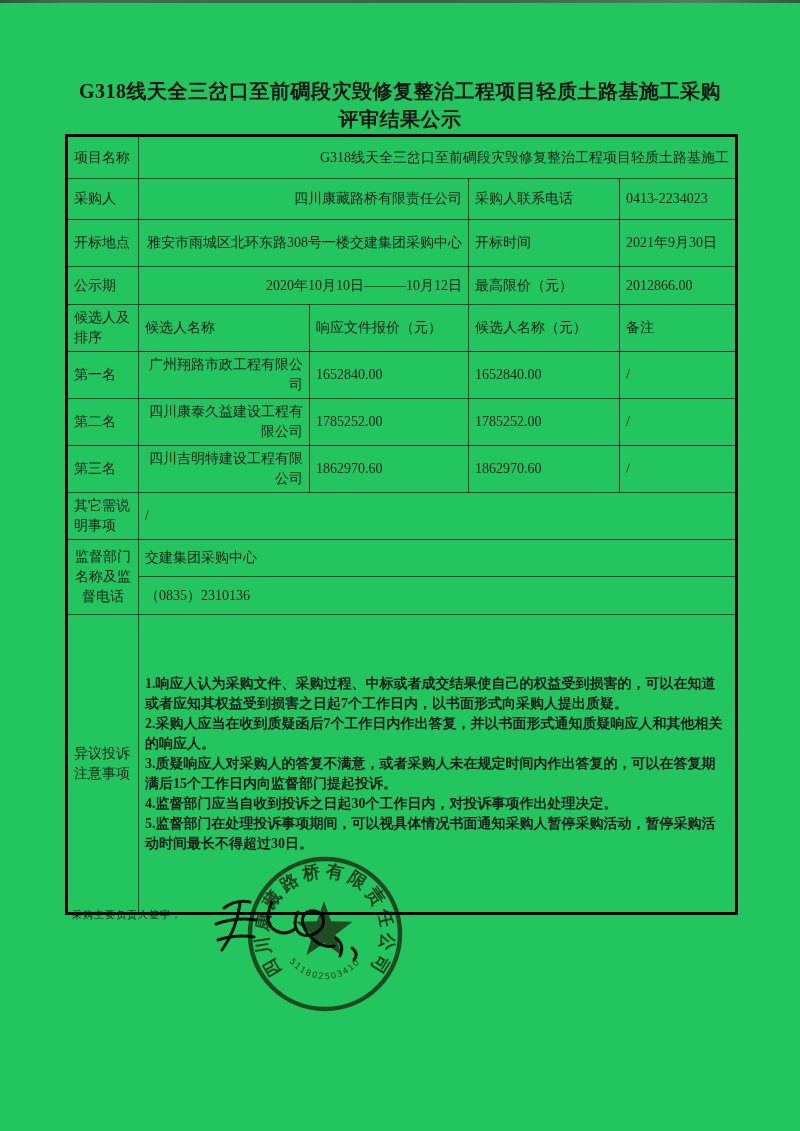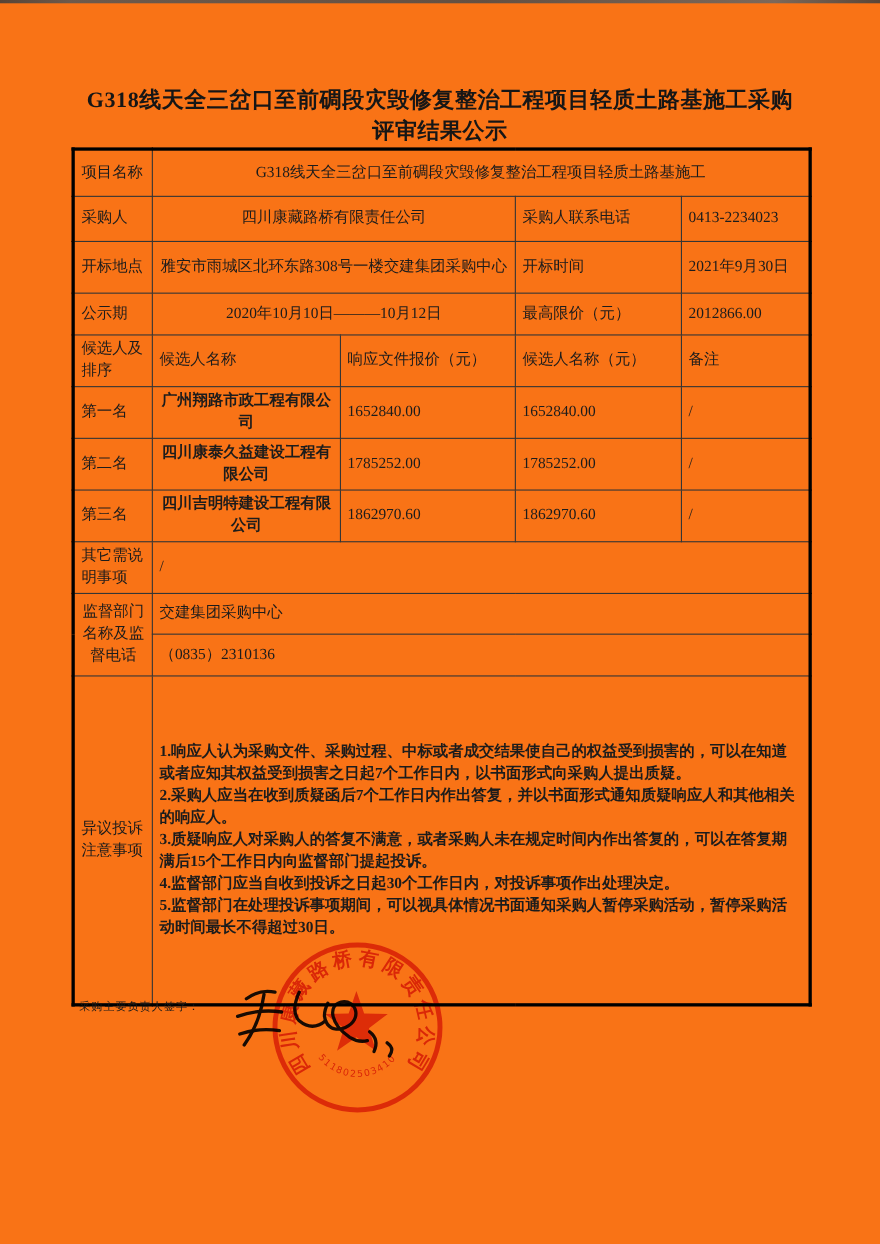--- a/index.html
+++ b/index.html
@@ -2,21 +2,21 @@
 <html><head>
 <meta charset="utf-8">
 <style>
   * { margin: 0; padding: 0; box-sizing: border-box; }
   html,body { background:#e8e8e8; }
   .page {
     position: relative;
     width: 800px;
     height: 1131px;
     margin: 0 auto;
-    background: #f97316;
+    background: #22c55e;
     overflow: hidden;
     font-family: "Liberation Serif", "DejaVu Serif", serif;
     color: #1c1c1c;
   }
   .scan-edge {
     position: absolute; top: 0; left: 0; width: 800px; height: 3px;
     background: linear-gradient(90deg,#3c3c3c 0%,#555 8%,#4a4a4a 55%,#666 88%,#3e3e3e 100%);
     opacity: .85;
   }
   .doc-title {
@@ -31,23 +31,23 @@
   }
   table.main td {
     border: 1px solid #353535;
     font-size: 14px; line-height: 20px;
     padding: 3px 6px;
     vertical-align: middle;
     overflow: hidden;
   }
   td.lbl { padding-left: 4px; padding-right: 2px; text-align: left; }
   td.lbl-c { text-align: center; padding-left: 2px; padding-right: 2px; }
-  td.val { text-align: center; }
+  td.val { text-align: right; }
   td.ctr { text-align: left; }
-  td.name-cell { padding-right: 16px; font-weight: bold; }
+  td.name-cell { padding-right: 16px; }
   td.notice-cell { padding: 8px 8px 8px 8px; font-size: 15px; line-height: 21.5px; text-align: left; }
   .notice-line { margin: 0; font-weight: bold; }
   .sign-label {
     position: absolute; top: 908px; left: 72px;
     font-size: 10px; letter-spacing: 1px; color:#1a1a1a;
   }
   .seal {
     position: absolute; top: 843px; left: 234px;
     width: 182px; height: 182px;
     mix-blend-mode: multiply; opacity: .9;

